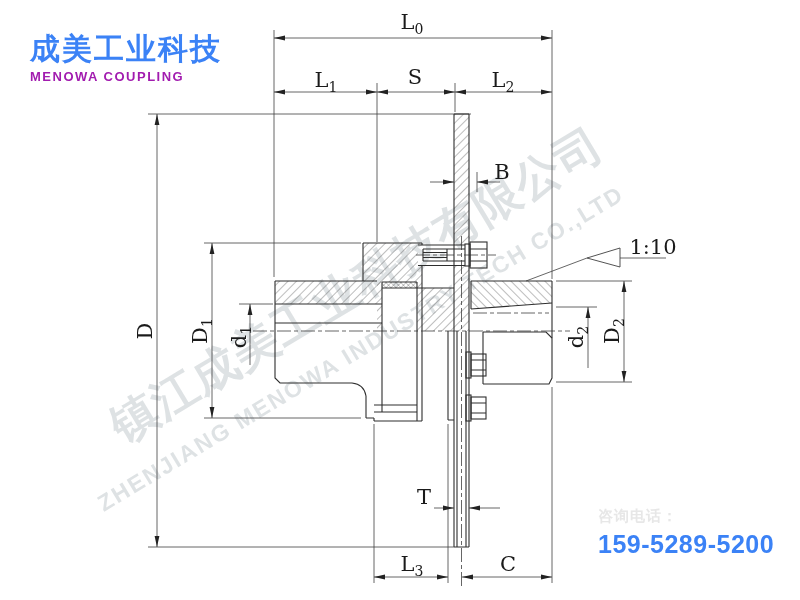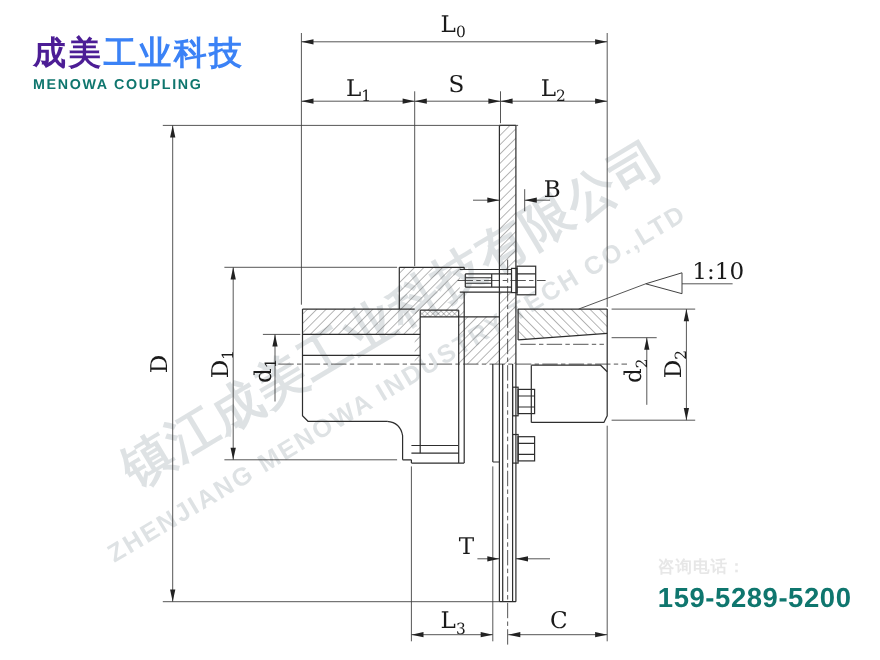--- a/index.html
+++ b/index.html
@@ -1,32 +1,32 @@
 <!DOCTYPE html>
 <html><head>
 <meta charset="utf-8">
 <style>
   html,body{margin:0;padding:0;background:#fff;}
   #canvas{position:relative;width:800px;height:600px;background:#ffffff;overflow:hidden;
           font-family:"Liberation Sans", sans-serif;}
   
   .logo{position:absolute;left:30px;top:34px;line-height:1;}
   .logo-cn{font-size:30px;font-weight:bold;letter-spacing:2px;}
-  .logo-cn .accent{color:#4c1d95;}
+  .logo-cn .accent{color:#3b82f6;}
   .logo-cn .rest{color:#3b82f6;}
-  .logo-en{margin-top:6px;font-size:13px;font-weight:bold;letter-spacing:1.5px;color:#0f766e;}
+  .logo-en{margin-top:6px;font-size:13px;font-weight:bold;letter-spacing:1.5px;color:#a21caf;}
   
   .wm{position:absolute;white-space:nowrap;color:rgba(173,182,187,0.40);font-weight:bold;
       transform-origin:0 50%;transform:rotate(-31deg);pointer-events:none;}
   .wm-cn{left:115px;top:400px;font-size:46px;letter-spacing:1px;}
   .wm-en{left:100px;top:492px;font-size:23px;letter-spacing:2px;}
   
   .contact{position:absolute;left:598px;top:508px;line-height:1;}
   .contact-label{font-size:15px;font-weight:bold;color:#e7e7e7;letter-spacing:1px;}
-  .contact-phone{margin-top:9px;font-size:25px;font-weight:bold;color:#0f766e;letter-spacing:0.5px;}
+  .contact-phone{margin-top:9px;font-size:25px;font-weight:bold;color:#3b82f6;letter-spacing:0.5px;}
   
   .ol{stroke:#2e2e2e;stroke-width:1.1;fill:none;}
   .thin{stroke:#3f3f3f;stroke-width:0.8;fill:none;}
   .cl{stroke:#3f3f3f;stroke-width:0.8;fill:none;stroke-dasharray:14 3 4 3;}
   .ah{fill:#222;stroke:none;}
   .dimtext{font-family:"DejaVu Serif","Liberation Serif",serif;font-size:21px;fill:#1a1a1a;}
   .dimtext .sub{font-size:14px;}
 </style>
 </head>
 <body>

